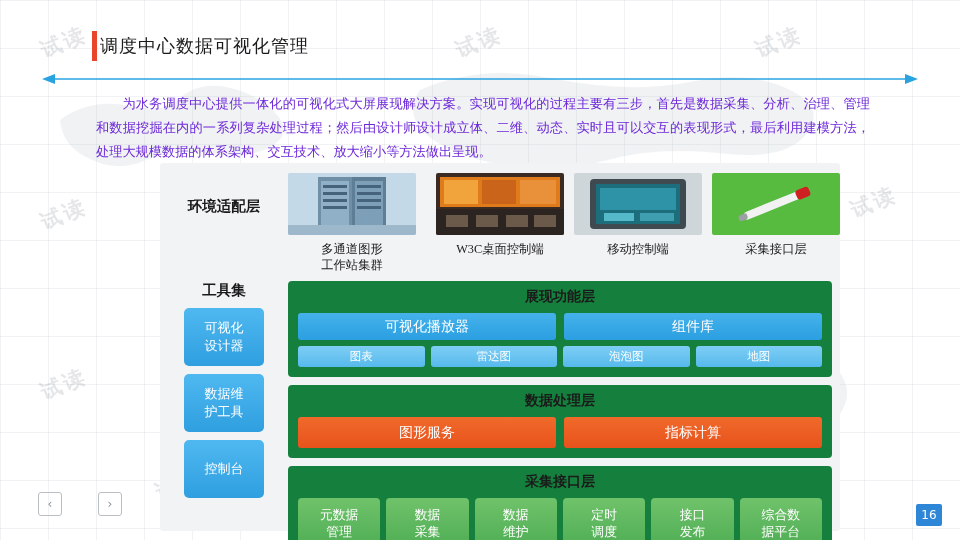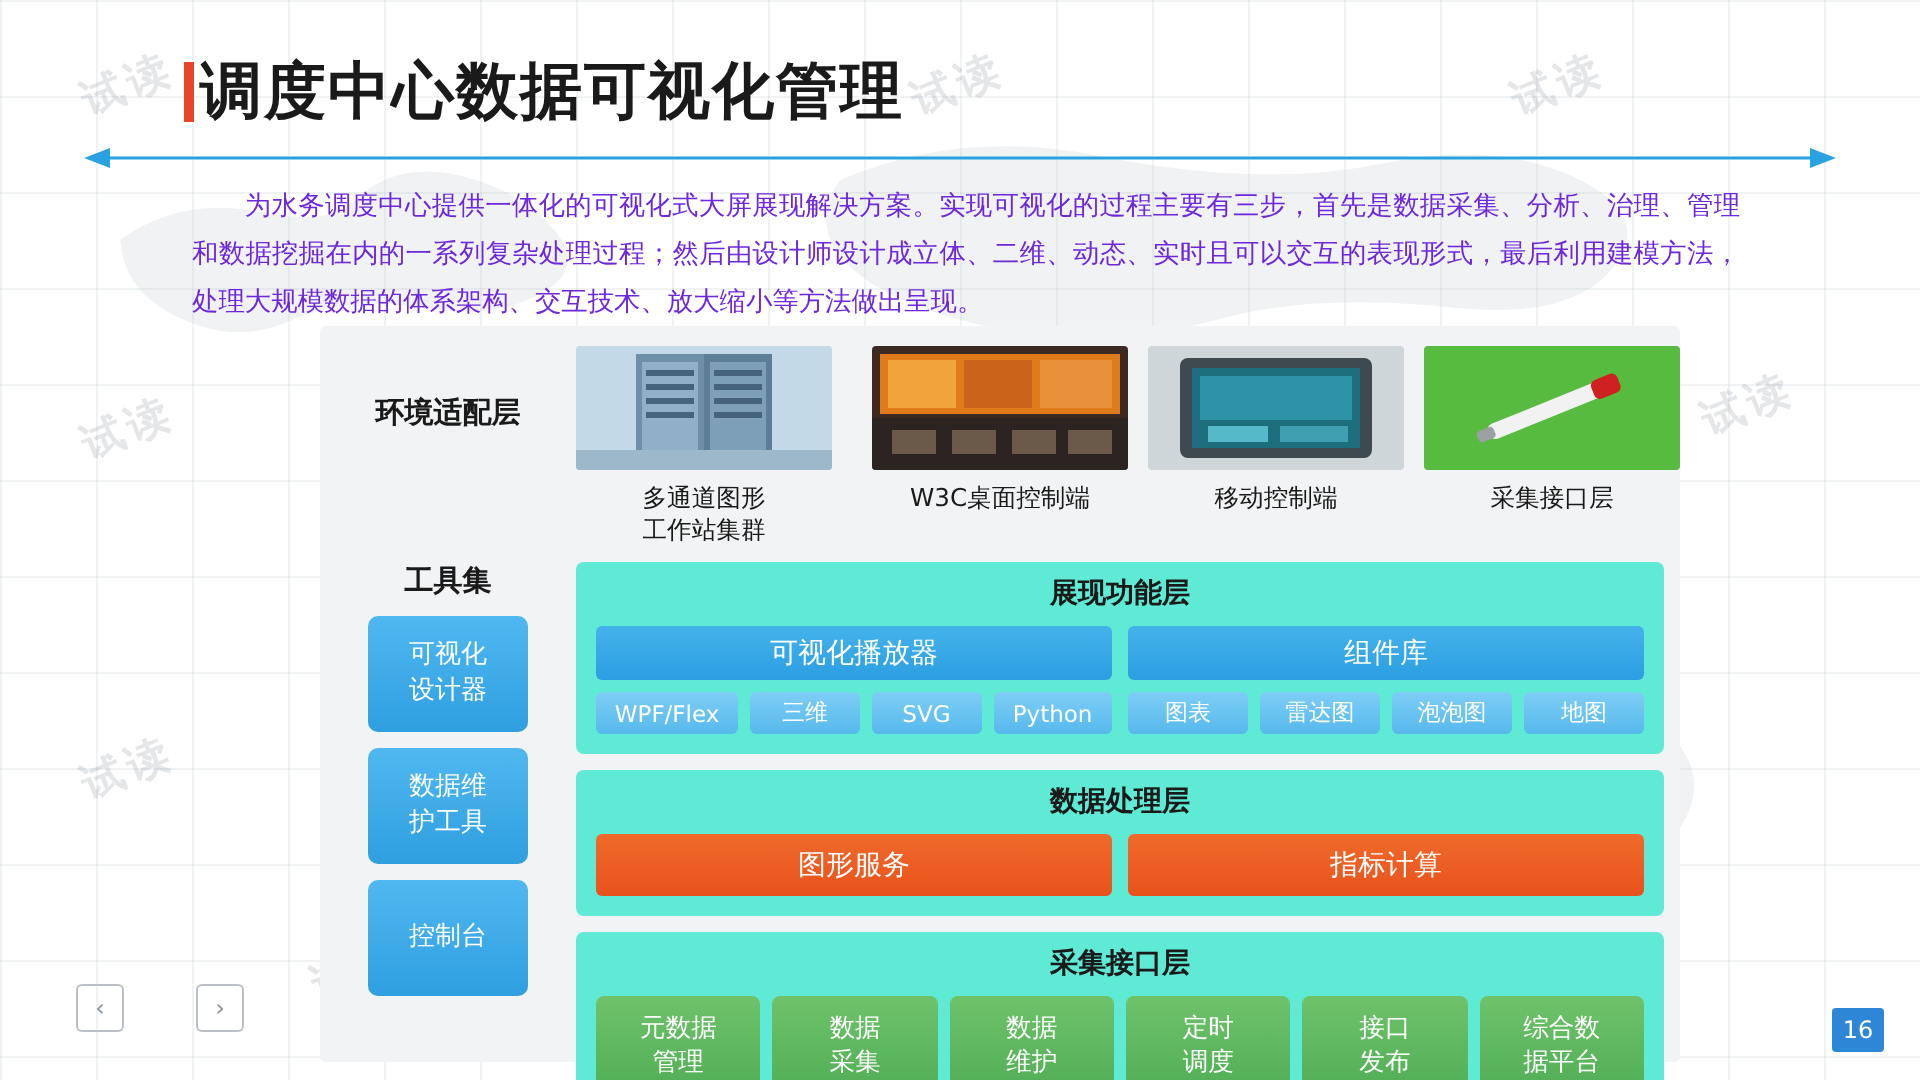--- a/index.html
+++ b/index.html
@@ -30,22 +30,22 @@
   
   #title-wrap {
     position: absolute; left: 100px; top: 28px;
   }
   #title-bar {
     position: absolute; left: -8px; top: 3px;
     width: 5px; height: 30px;
     background: #e8452a;
   }
   #title-text {
-    font-size: 31px;
-    font-weight: bold;
+    font-size: 18px;
+    font-weight: normal;
     color: #1a1a1a;
     letter-spacing: 1px;
     line-height: 36px;
     white-space: nowrap;
   }
   
   #divider {
     position: absolute; left: 42px; top: 73px; width: 876px; height: 12px;
   }
   
@@ -69,21 +69,21 @@
   }
   
   #env-row {
     position: absolute; left: 0; top: 0; width: 680px; height: 110px;
   }
   #env-label {
     position: absolute; left: 8px; top: 34px; width: 112px;
     text-align: center;
     font-size: 14.5px; font-weight: bold; color: #1a1a1a;
   }
-  .env-item { position: absolute; top: 10px; width: 128px; }
+  .env-item { position: absolute; top: 10px; width: 128px; font-family: Liberation Serif, serif; }
   .env-thumb {
     width: 128px; height: 62px; border-radius: 2px;
     position: relative; overflow: hidden;
   }
   .env-cap {
     margin-top: 6px; text-align: center;
     font-size: 12.3px; color: #1a1a1a; line-height: 16px;
   }
   
   #tools-col {
@@ -100,21 +100,21 @@
     border-radius: 5px;
     display: flex; align-items: center; justify-content: center;
     text-align: center;
     font-size: 13px; color: #ffffff; line-height: 18px;
     background: linear-gradient(180deg,#4fb8f0 0%, #2f9fe0 100%);
   }
   #stack {
     position: absolute; left: 128px; top: 118px; width: 544px;
   }
   .layer {
-    background: #5eead4; border-radius: 4px;
+    background: #15803d; border-radius: 4px;
     padding: 7px 10px 10px 10px;
     margin-bottom: 8px;
   }
   .layer-title {
     text-align: center; font-size: 14px; font-weight: bold;
     color: #1a1a1a; margin-bottom: 7px;
   }
   .row { display: flex; gap: 8px; }
   .bar-blue {
     flex: 1; height: 27px; border-radius: 3px;
@@ -329,26 +329,20 @@
     <div id="stack">
 
       <div class="layer">
         <div class="layer-title">展现功能层</div>
         <div class="row" style="margin-bottom:6px;">
           <div class="bar-blue">可视化播放器</div>
           <div class="bar-blue">组件库</div>
         </div>
         <div class="row">
           <div style="flex:1; display:flex; gap:6px;">
-            <div class="pill" style="flex:1.35;">WPF/Flex</div>
-            <div class="pill" style="flex:1;">三维</div>
-            <div class="pill" style="flex:1;">SVG</div>
-            <div class="pill" style="flex:1.1;">Python</div>
-          </div>
-          <div style="flex:1; display:flex; gap:6px;">
             <div class="pill" style="flex:1;">图表</div>
             <div class="pill" style="flex:1;">雷达图</div>
             <div class="pill" style="flex:1;">泡泡图</div>
             <div class="pill" style="flex:1;">地图</div>
           </div>
         </div>
       </div>
 
       <div class="layer">
         <div class="layer-title">数据处理层</div>

